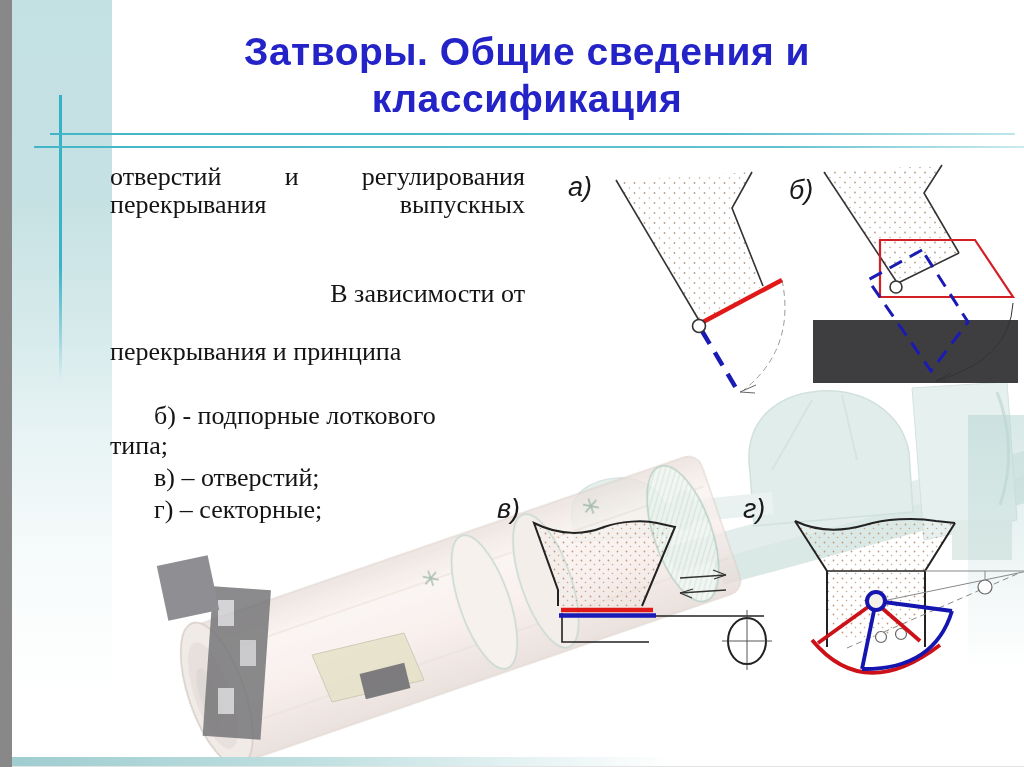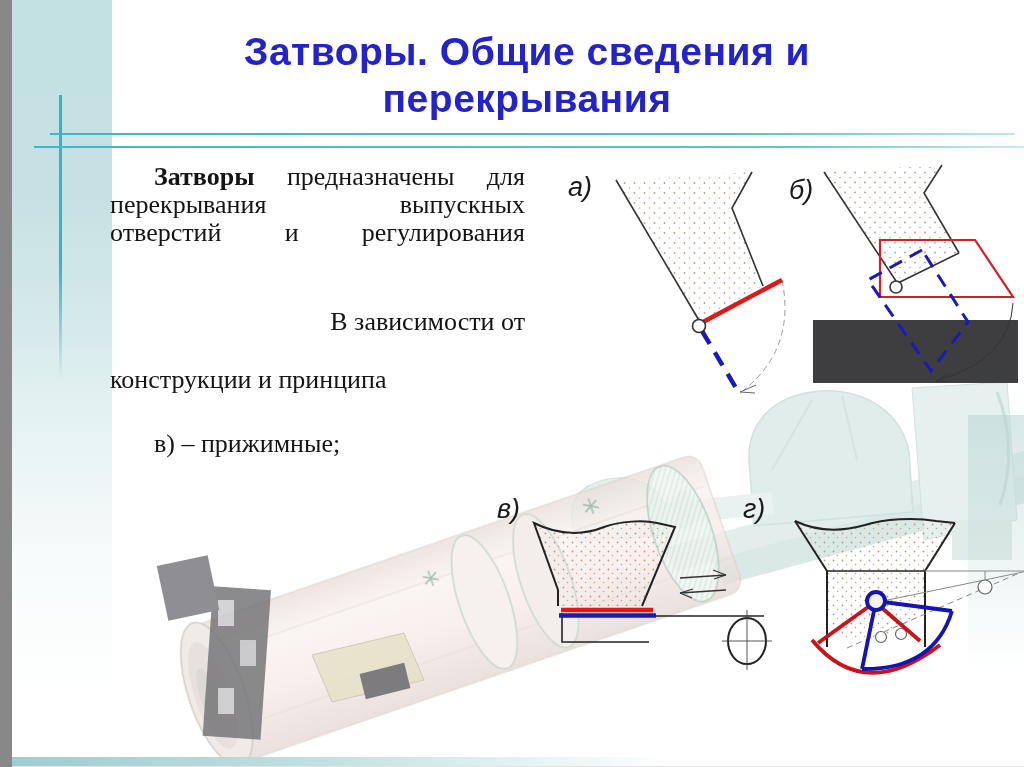--- a/index.html
+++ b/index.html
@@ -139,35 +139,37 @@
       </g>
     </g>
   </svg>
 
   <div class="vline"></div>
   <div class="hline1"></div>
   <div class="hline2"></div>
 
   <div class="title">
     <div>Затворы. Общие сведения и</div>
-    <div>перекрывания</div>
+    <div>классификация</div>
   </div>
 
   <div class="content">
-    <div class="jline first"><span class="b">Затворы</span> <span>предназначены для</span></div>
+    <div class="jline">отверстий и регулирования</div>
     <div class="jline">перекрывания выпускных</div>
-    <div class="jline">отверстий и регулирования</div>
 
     <div class="para2">
       <div class="ind">В зависимости от</div>
-      <div>конструкции и принципа</div>
+      <div>перекрывания и принципа</div>
     </div>
 
     <div class="items">
-      <div class="item">в) – прижимные;</div>
+      <div class="item">б) - подпорные лоткового
+типа;</div>
+      <div class="item">в) – отверстий;</div>
+      <div class="item">г) – секторные;</div>
     </div>
   </div>
 
   <span class="fig-label lab-a">а)</span>
   <span class="fig-label lab-b">б)</span>
   <span class="fig-label lab-v">в)</span>
   <span class="fig-label lab-g">г)</span>
 
   <svg class="d-a" width="252" height="248" viewBox="540 158 252 248">
     <defs>

